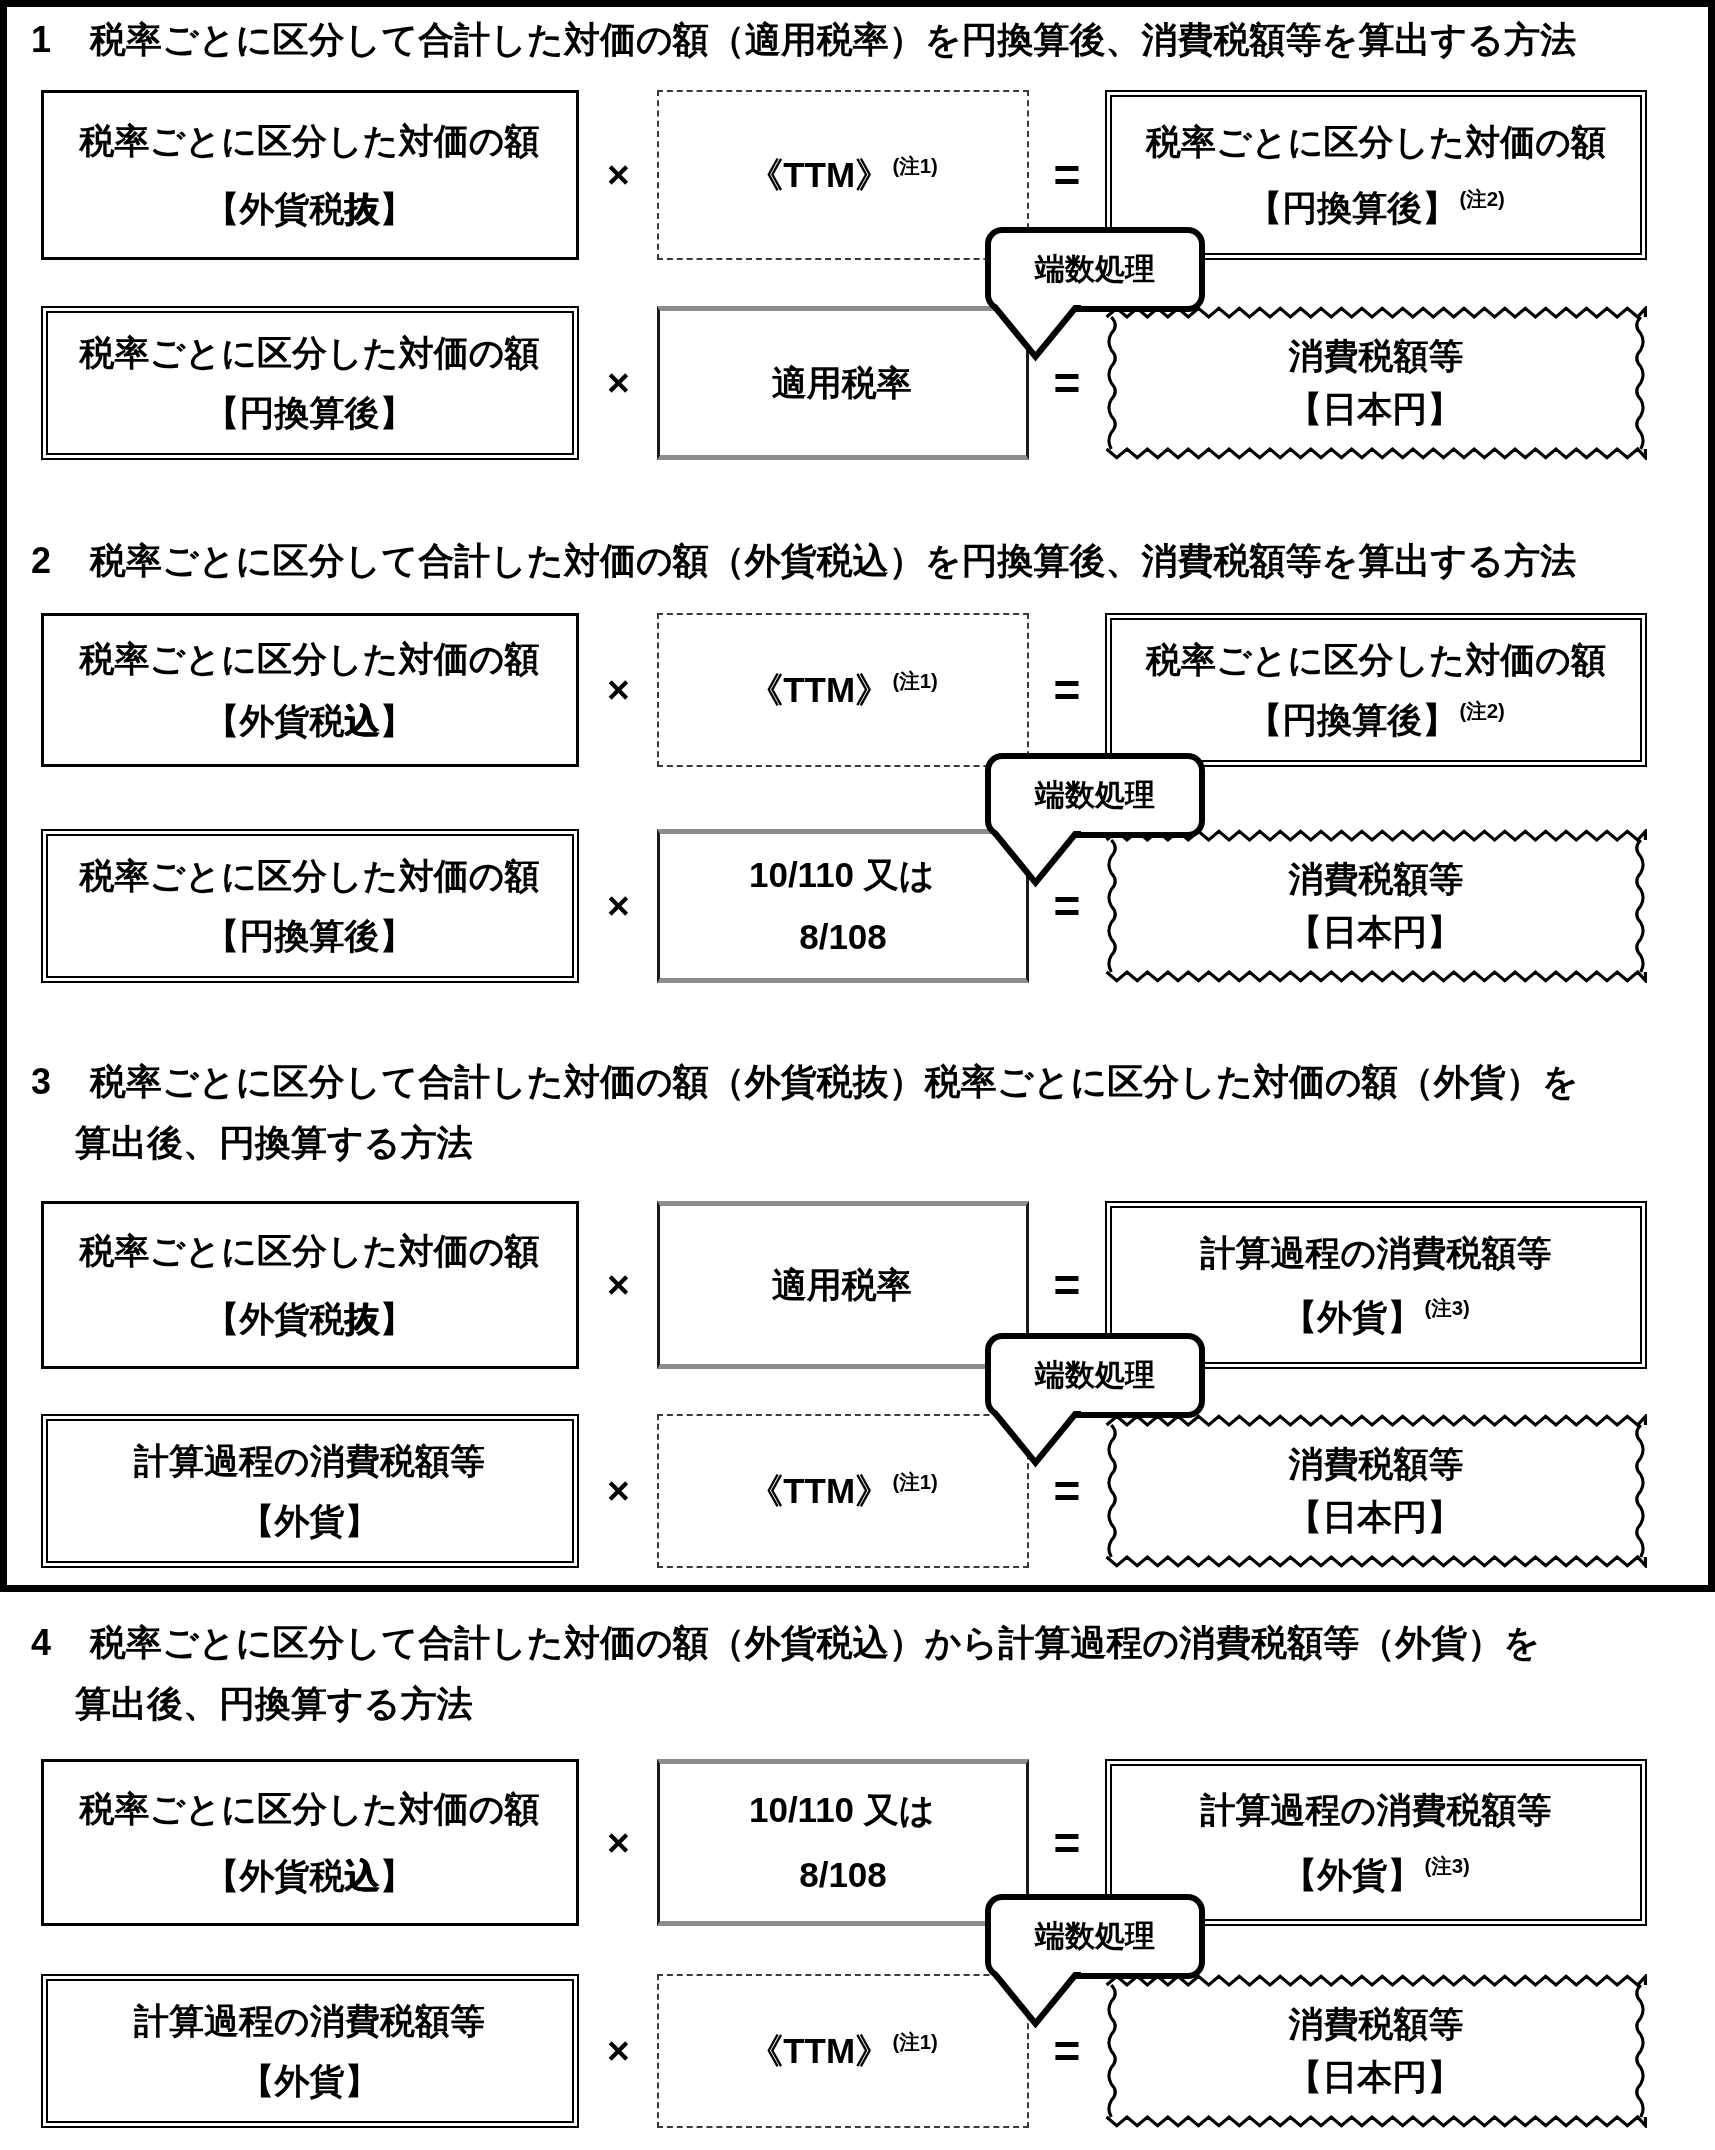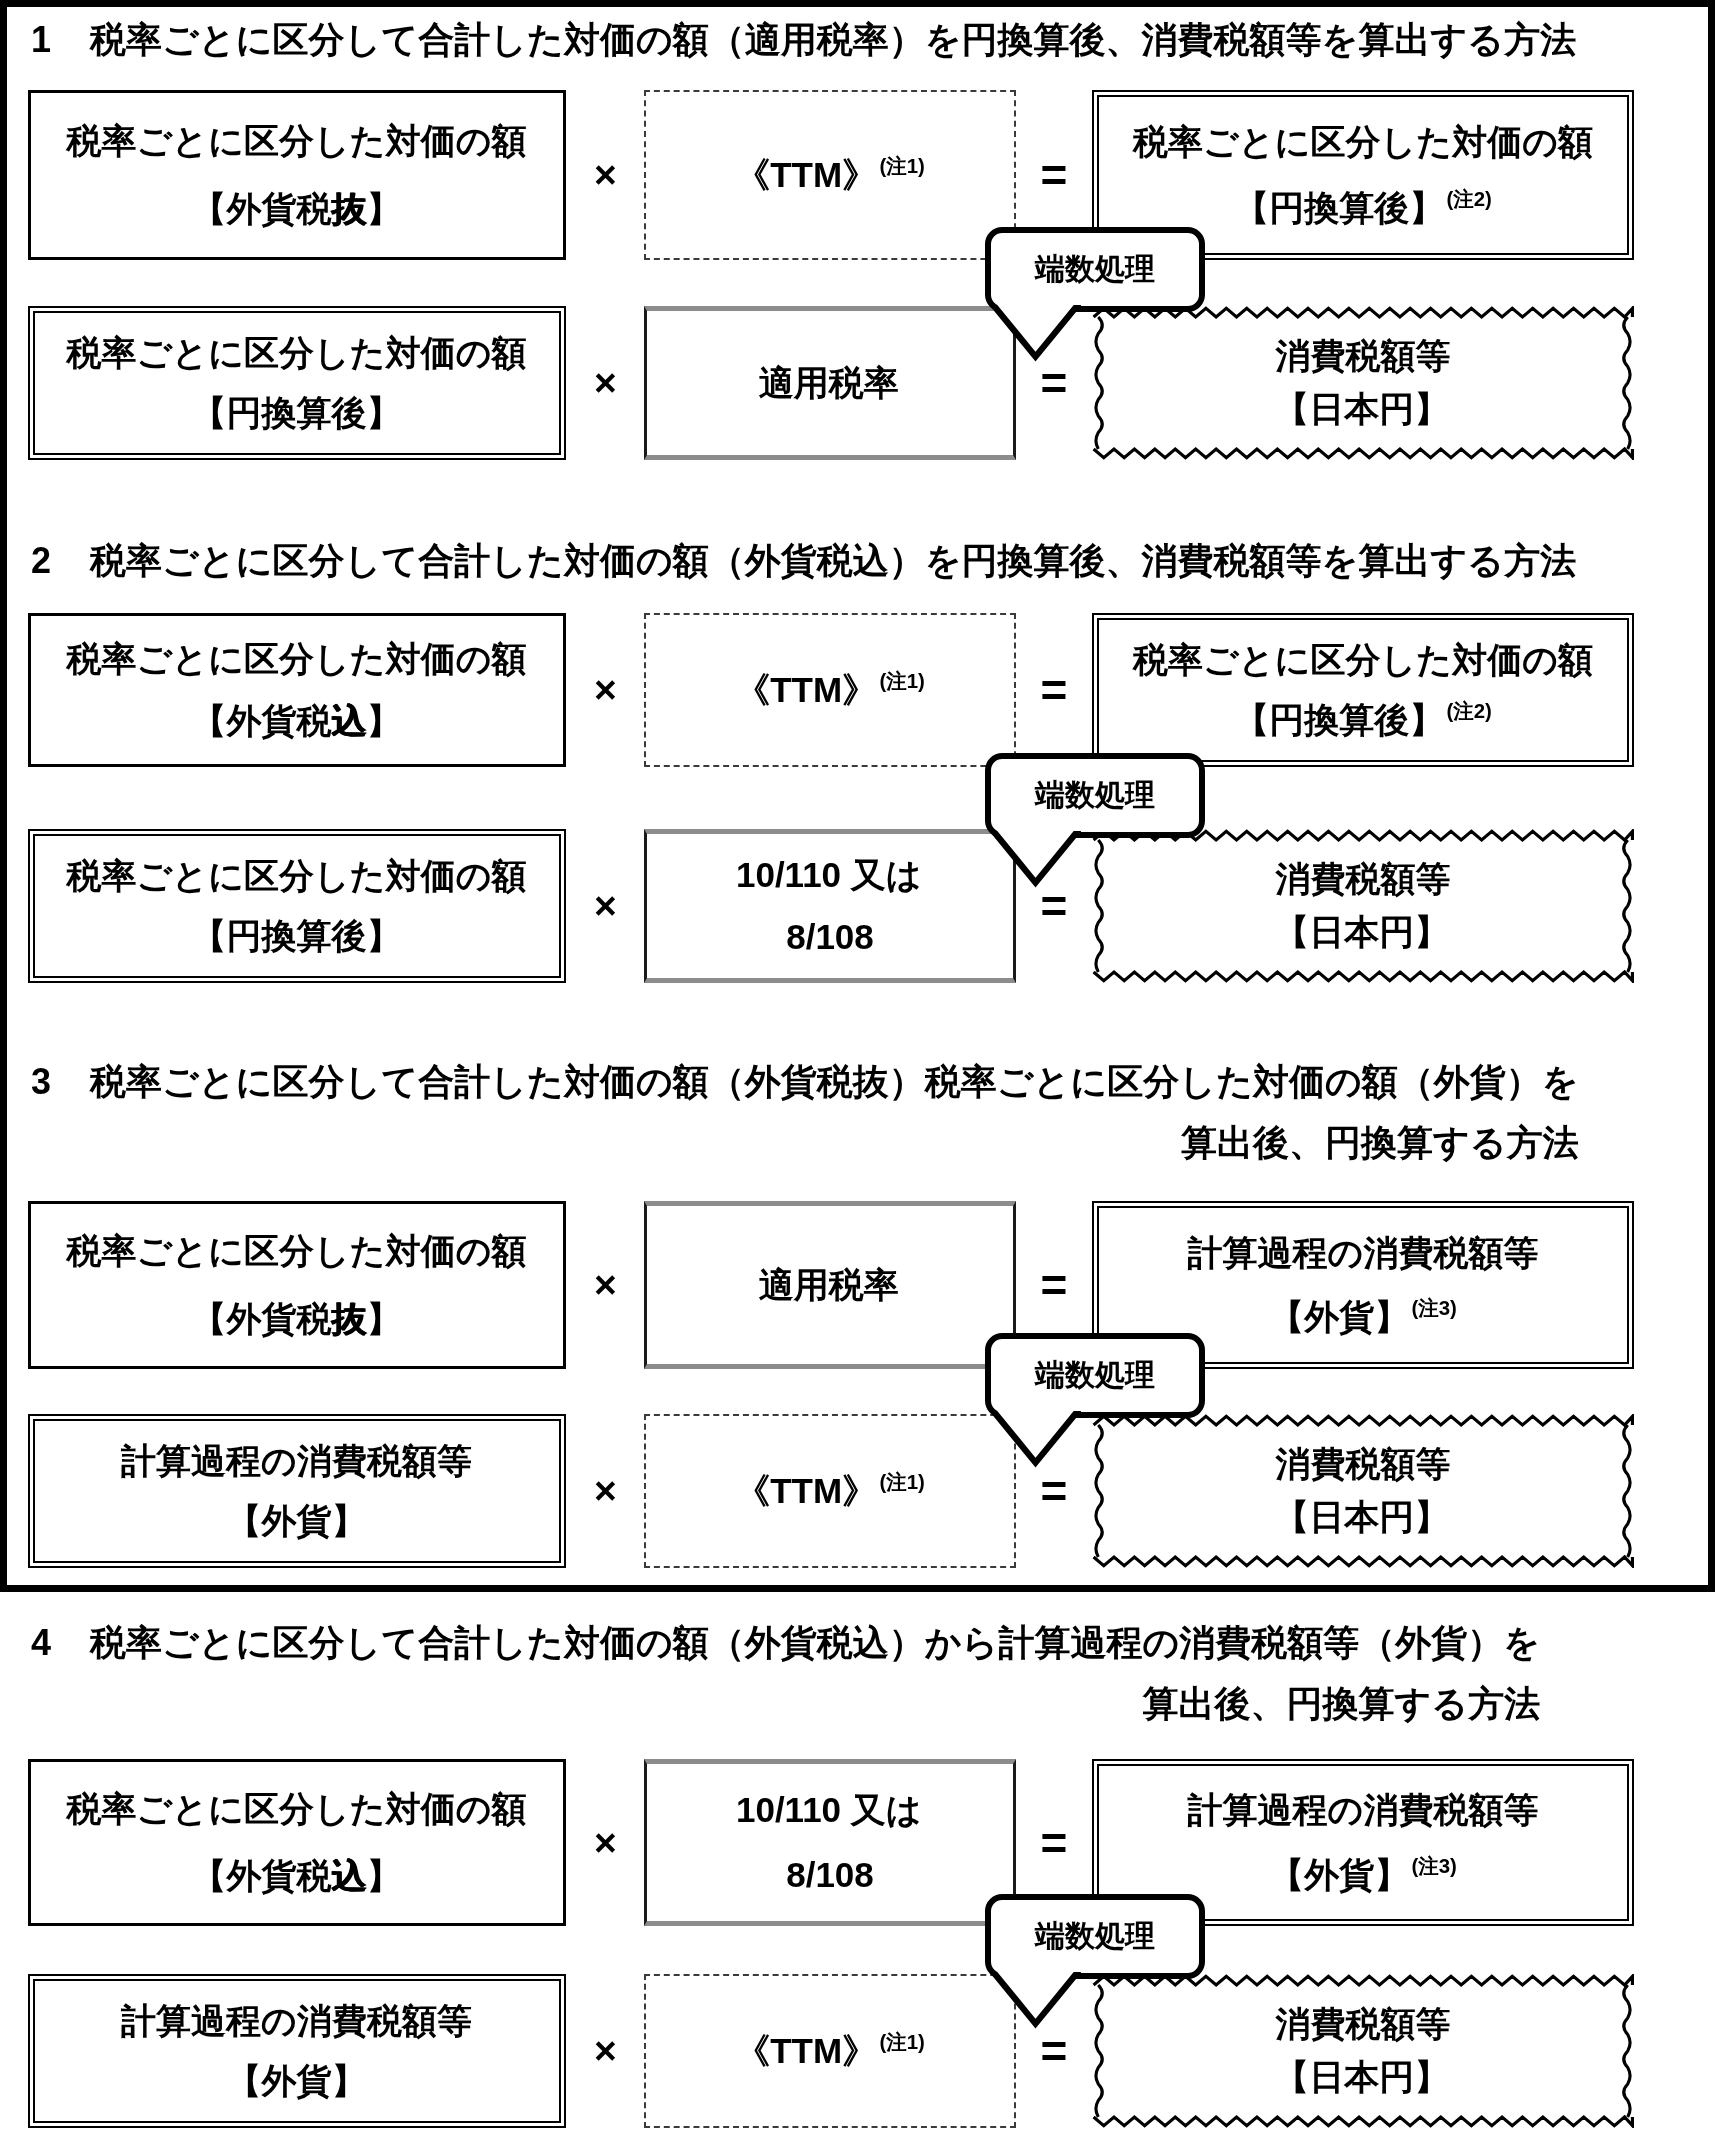--- a/index.html
+++ b/index.html
@@ -4,24 +4,24 @@
 <style>
   html,body{margin:0;padding:0;background:#fff;}
   #canvas{position:relative;width:1715px;height:2151px;background:#fff;overflow:hidden;
           font-family:"Liberation Sans","DejaVu Sans",sans-serif;color:#000;}
   
   .outer-frame{position:absolute;left:0;top:0;width:1715px;height:1592px;
                border:7.9px solid #000;box-sizing:border-box;}
   
   .hdr{position:absolute;left:31px;font-size:36px;font-weight:700;line-height:61px;white-space:nowrap;}
   .hnum{display:inline-block;min-width:31px;margin-right:28px;}
-  .hl2{padding-left:44px;text-align:right;}
+  .hl2{padding-left:44px;}
   .hl2:empty{display:none;}
   
-  .row{position:absolute;left:0;width:1509px;}
+  .row{position:absolute;left:13px;width:1509px;}
   .box{position:absolute;top:0;bottom:0;box-sizing:border-box;background:#fff;
        display:flex;flex-direction:column;justify-content:space-evenly;align-items:center;}
   .colL{left:27.5px;width:538px;}
   .colM{left:644px;width:372px;}
   .colR{left:1092px;width:542px;}
   .b-plain{border:3.1px solid #000;}
   .b-dash{border:2.4px dashed #3a3a3a;}
   .b-dbl{border:7.9px double #000;}
   .b-gray{border-top:5.5px solid #8c8c8c;border-bottom:5.5px solid #8c8c8c;
           border-left:3.1px solid #1a1a1a;border-right:3.1px solid #1a1a1a;}

